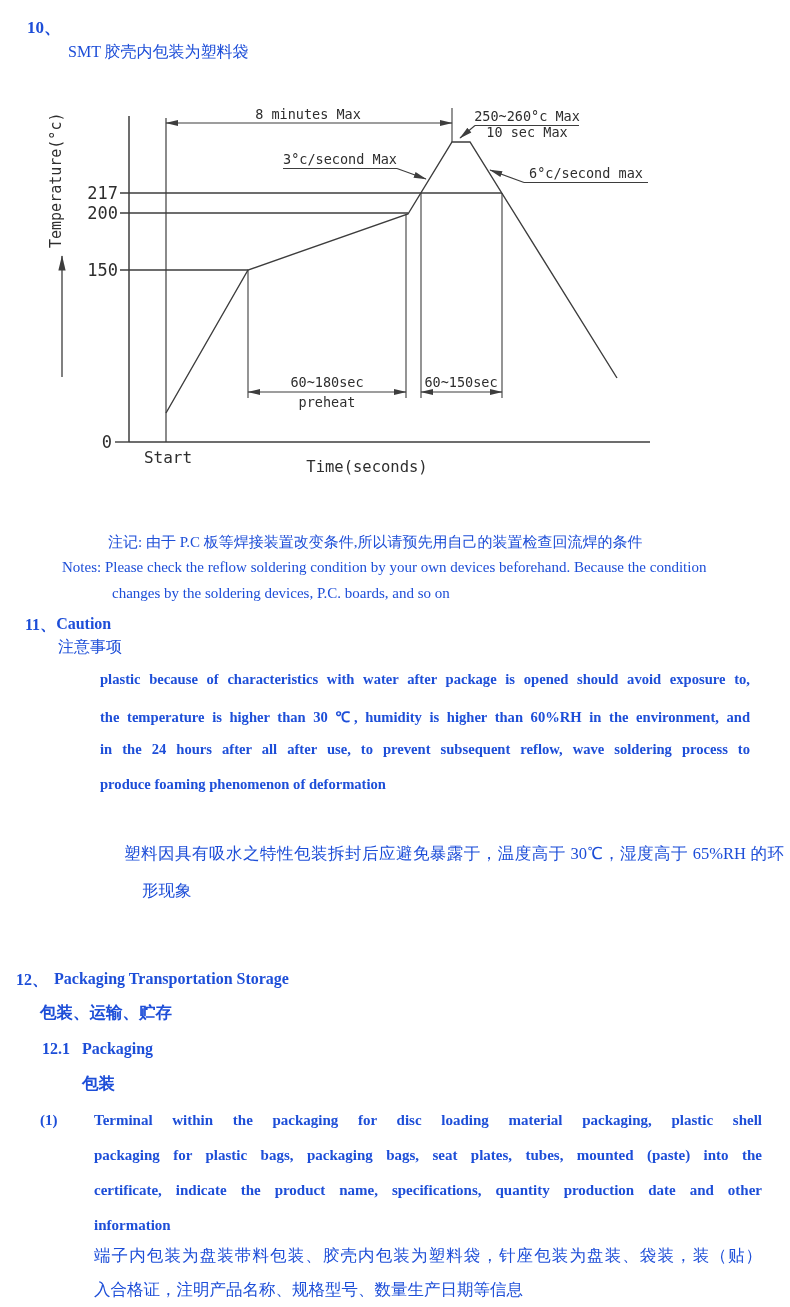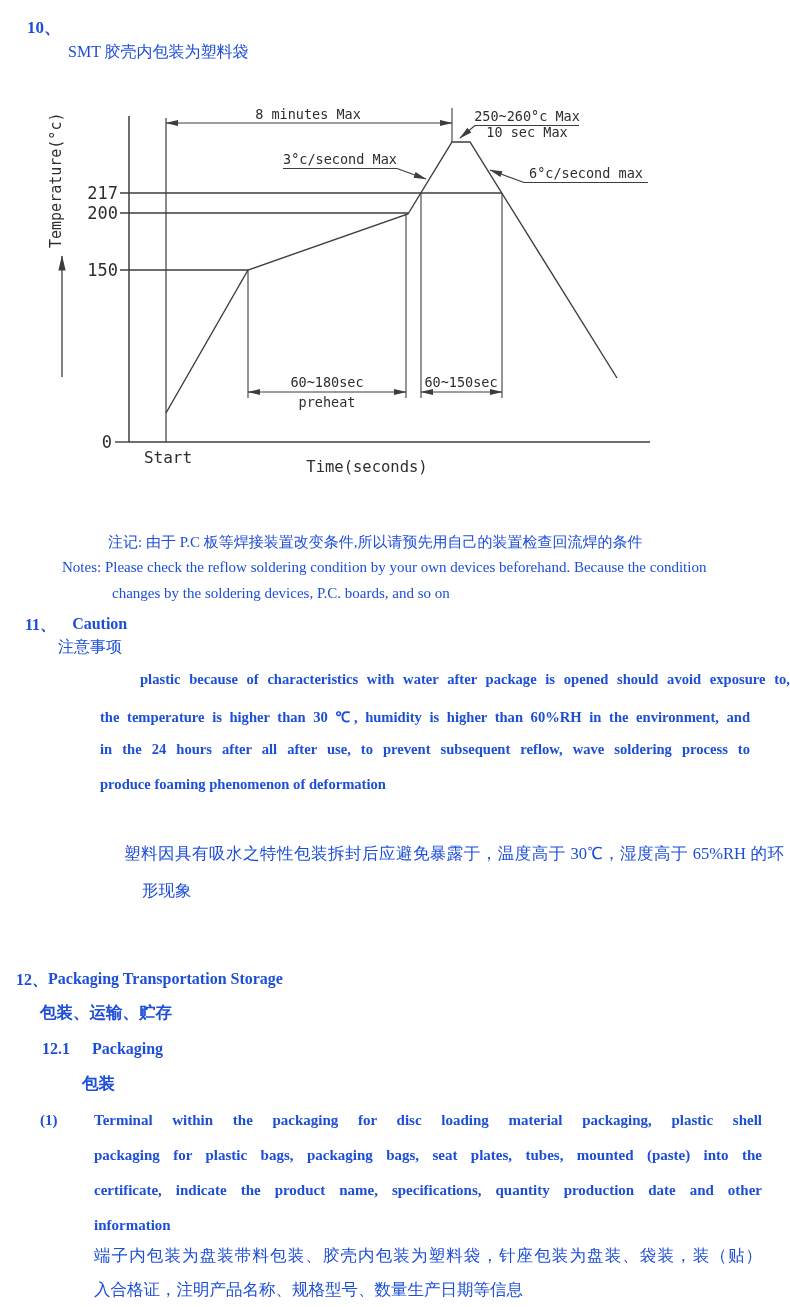--- a/index.html
+++ b/index.html
@@ -4,22 +4,22 @@
 <style>
   html,body{margin:0;padding:0;background:#e8e8e8;}
   #page{position:relative;width:790px;height:1307px;background:#ffffff;overflow:hidden;
         font-family:"Liberation Serif", serif;color:#1d4ed8;}
   .abs{position:absolute;}
   .b{font-weight:bold;}
   .jline{text-align:justify;text-align-last:justify;}
   .chart-txt{font-family:"DejaVu Sans Mono", monospace;fill:#2e2e2e;}
   svg line, svg polyline{stroke:#3d3d3d;fill:none;}
   .h10-row{display:flex;gap:18px;font-size:17px;}
-  .h11-row{display:flex;gap:16px;font-size:16px;}
-  .h12-row{display:flex;font-size:16px;}
+  .h11-row{display:flex;gap:0;font-size:16px;}
+  .h12-row{display:flex;gap:6px;font-size:16px;}
   .para-line{width:100%;}
 </style>
 </head>
 <body>
 
 <div id="page">
 
   <div class="abs h10-row b" style="left:27px;top:16px;">
     <span>10、</span>
   </div>
@@ -88,37 +88,37 @@
   <div class="abs" style="left:112px;top:585px;font-size:15px;">changes by the soldering devices, P.C. boards, and so on</div>
   <div class="abs" style="left:62px;top:559px;font-size:15px;">Notes: Please check the reflow soldering condition by your own devices beforehand. Because the condition</div>
 
   <div class="abs h11-row b" style="left:25px;top:615px;">
     <span>11、</span>
     <span>Caution</span>
   </div>
   <div class="abs" style="left:58px;top:637px;font-size:16px;">注意事项</div>
 
   <div class="abs b" style="left:100px;top:671px;width:650px;font-size:14.6px;">
-    <div class="para-line jline" style="height:35px;margin-left:40px;">plastic because of characteristics with water after package is opened should avoid exposure to,</div>
+    <div class="para-line jline" style="height:35px;">plastic because of characteristics with water after package is opened should avoid exposure to,</div>
     <div class="para-line jline" style="height:35px;">the temperature is higher than 30 ℃, humidity is higher than 60%RH in the environment, and</div>
     <div class="para-line jline" style="height:35px;">in the 24 hours after all after use, to prevent subsequent reflow, wave soldering process to</div>
     <div class="para-line" style="height:35px;">produce foaming phenomenon of deformation</div>
   </div>
 
   <div class="abs" style="left:100px;top:843px;width:660px;font-size:16.5px;">
     <div class="para-line jline" style="height:37px;margin-left:24px;">塑料因具有吸水之特性包装拆封后应避免暴露于，温度高于 30℃，湿度高于 65%RH 的环</div>
     <div class="para-line" style="height:37px;margin-left:42px;">形现象</div>
   </div>
 
   <div class="abs h12-row b" style="left:16px;top:970px;">
     <span>12、</span>
     <span>Packaging Transportation Storage</span>
   </div>
   <div class="abs b" style="left:40px;top:1002px;font-size:16.5px;">包装、运输、贮存</div>
-  <div class="abs h12-row b" style="left:42px;top:1040px;gap:22px;">
+  <div class="abs h12-row b" style="left:42px;top:1040px;gap:12px;">
     <span>12.1</span>
     <span>Packaging</span>
   </div>
   <div class="abs b" style="left:82px;top:1073px;font-size:16.5px;">包装</div>
 
   <div class="abs b" style="left:40px;top:1112px;font-size:15px;">(1)</div>
   <div class="abs b" style="left:94px;top:1112px;width:668px;font-size:15px;">
     <div class="para-line jline" style="height:35px;">Terminal within the packaging for disc loading material packaging, plastic shell</div>
     <div class="para-line jline" style="height:35px;">packaging for plastic bags, packaging bags, seat plates, tubes, mounted (paste) into the</div>
     <div class="para-line jline" style="height:35px;">certificate, indicate the product name, specifications, quantity production date and other</div>

